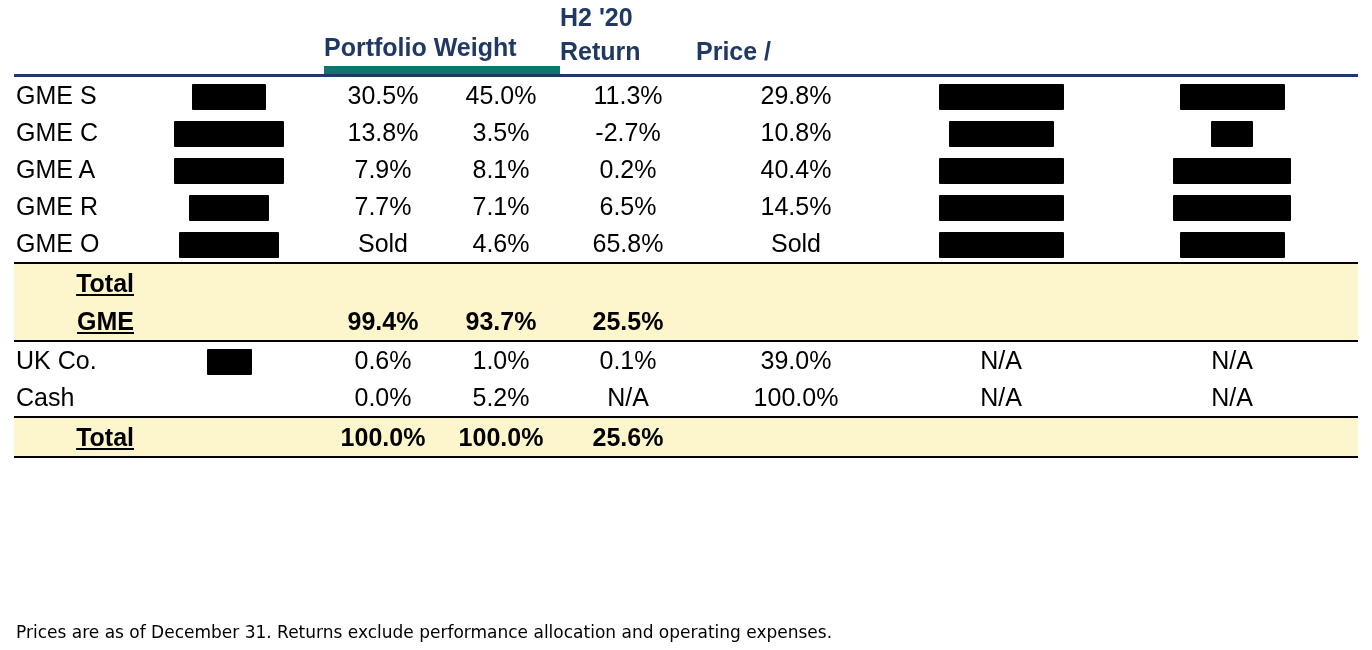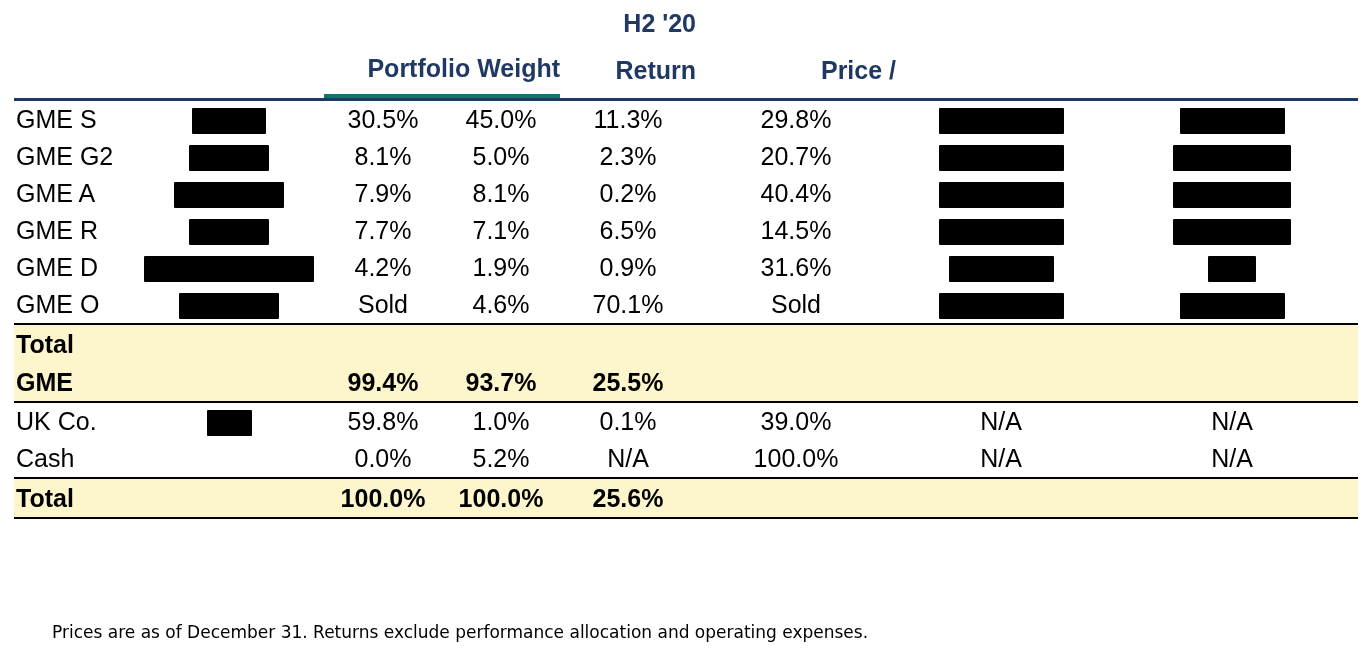--- a/index.html
+++ b/index.html
@@ -43,37 +43,37 @@
     line-height: 37px;
     font-weight: normal;
     color: #000;
   }
 
   
   .hdr-top th {
     font-size: 25px;
     font-weight: bold;
     color: #1f3864;
-    text-align: right;
-    line-height: 47px;
+    text-align: left;
+    line-height: 34px;
     padding-bottom: 2px;
   }
   .hdr-bot th {
     font-size: 25px;
     font-weight: bold;
     color: #1f3864;
     text-align: center;
     line-height: 36px;
     padding-bottom: 4px;
   }
   .hdr-bot th.left {
     text-align: left;
   }
   .rule-pw {
-    border-bottom: 4px solid #0f766e;
+    border-bottom: 8px solid #0f766e;
   }
   .hdr-underline td {
     border-bottom: 3px solid #1f3864;
     height: 0;
     line-height: 0;
     font-size: 0;
   }
 
   
   tr.data td {
@@ -103,32 +103,32 @@
   
   tr.total td {
     background: #fdf5cc;
     font-weight: bold;
     height: 38px;
     line-height: 38px;
     border-top: 2.5px solid #000;
     border-bottom: 2.5px solid #000;
   }
   tr.total td.sec {
-    text-align: left;
+    text-align: right;
+    text-decoration: underline;
   }
 
   .footnote {
     position: absolute;
     left: 16px;
     bottom: 8px;
     font-family: "DejaVu Sans", sans-serif;
     font-size: 17px;
     color: #000;
     white-space: nowrap;
-    margin-left: 36px;
   }
 </style>
 </head>
 <body>
 
 <div class="sheet">
   <table class="portfolio">
     <colgroup>
       <col class="c-sec">
         <col class="c-red1">
@@ -158,28 +158,28 @@
           <td class="sec">GME S</td>
           <td class="redact-cell"><span class="redact" style="width:74px"></span></td>
           <td class="num">30.5%</td>
           <td class="num">45.0%</td>
           <td class="num">11.3%</td>
           <td class="num">29.8%</td>
           <td class="redact-cell"><span class="redact" style="width:125px"></span></td>
           <td class="redact-cell"><span class="redact" style="width:105px"></span></td>
         </tr>
         <tr class="data">
-          <td class="sec">GME G2</td>
-          <td class="redact-cell"><span class="redact" style="width:80px"></span></td>
-          <td class="num">8.1%</td>
-          <td class="num">5.0%</td>
-          <td class="num">2.3%</td>
-          <td class="num">20.7%</td>
-          <td class="redact-cell"><span class="redact" style="width:125px"></span></td>
-          <td class="redact-cell"><span class="redact" style="width:118px"></span></td>
+          <td class="sec">GME C</td>
+          <td class="redact-cell"><span class="redact" style="width:110px"></span></td>
+          <td class="num">13.8%</td>
+          <td class="num">3.5%</td>
+          <td class="num">-2.7%</td>
+          <td class="num">10.8%</td>
+          <td class="redact-cell"><span class="redact" style="width:105px"></span></td>
+          <td class="redact-cell"><span class="redact" style="width:42px"></span></td>
         </tr>
         <tr class="data">
           <td class="sec">GME A</td>
           <td class="redact-cell"><span class="redact" style="width:110px"></span></td>
           <td class="num">7.9%</td>
           <td class="num">8.1%</td>
           <td class="num">0.2%</td>
           <td class="num">40.4%</td>
           <td class="redact-cell"><span class="redact" style="width:125px"></span></td>
           <td class="redact-cell"><span class="redact" style="width:118px"></span></td>
@@ -188,53 +188,43 @@
           <td class="sec">GME R</td>
           <td class="redact-cell"><span class="redact" style="width:80px"></span></td>
           <td class="num">7.7%</td>
           <td class="num">7.1%</td>
           <td class="num">6.5%</td>
           <td class="num">14.5%</td>
           <td class="redact-cell"><span class="redact" style="width:125px"></span></td>
           <td class="redact-cell"><span class="redact" style="width:118px"></span></td>
         </tr>
         <tr class="data">
-          <td class="sec">GME D</td>
-          <td class="redact-cell"><span class="redact" style="width:170px"></span></td>
-          <td class="num">4.2%</td>
-          <td class="num">1.9%</td>
-          <td class="num">0.9%</td>
-          <td class="num">31.6%</td>
-          <td class="redact-cell"><span class="redact" style="width:105px"></span></td>
-          <td class="redact-cell"><span class="redact" style="width:48px"></span></td>
-        </tr>
-        <tr class="data">
           <td class="sec">GME O</td>
           <td class="redact-cell"><span class="redact" style="width:100px"></span></td>
           <td class="num">Sold</td>
           <td class="num">4.6%</td>
-          <td class="num">70.1%</td>
+          <td class="num">65.8%</td>
           <td class="num">Sold</td>
           <td class="redact-cell"><span class="redact" style="width:125px"></span></td>
           <td class="redact-cell"><span class="redact" style="width:105px"></span></td>
         </tr>
         <tr class="total">
           <td class="sec">Total GME</td>
           <td class="redact-cell"></td>
           <td class="num">99.4%</td>
           <td class="num">93.7%</td>
           <td class="num">25.5%</td>
           <td class="num"></td>
           <td class="redact-cell"></td>
           <td class="redact-cell"></td>
         </tr>
         <tr class="data">
           <td class="sec">UK Co.</td>
           <td class="redact-cell"><span class="redact" style="width:45px"></span></td>
-          <td class="num">59.8%</td>
+          <td class="num">0.6%</td>
           <td class="num">1.0%</td>
           <td class="num">0.1%</td>
           <td class="num">39.0%</td>
           <td class="num">N/A</td>
           <td class="num">N/A</td>
         </tr>
         <tr class="data">
           <td class="sec">Cash</td>
           <td class="redact-cell"></td>
           <td class="num">0.0%</td>

